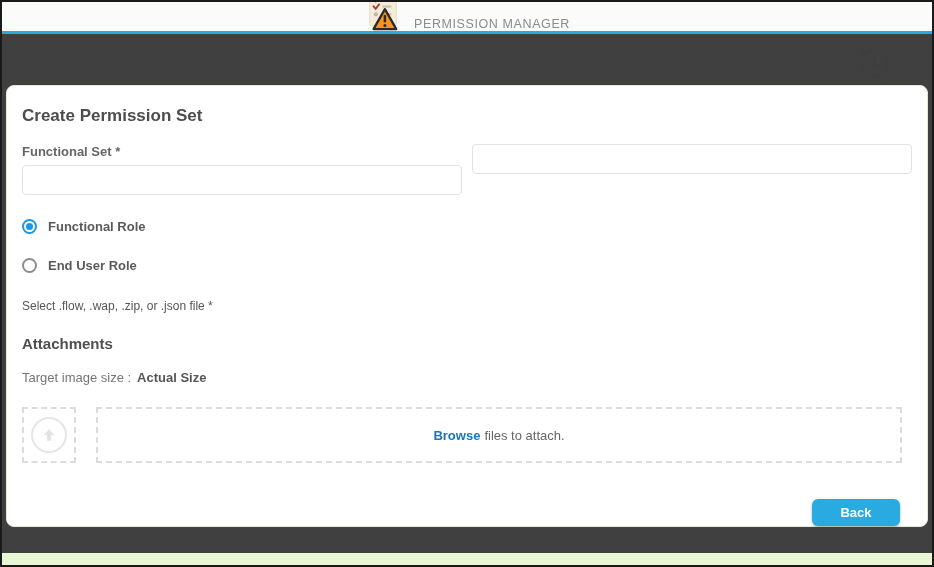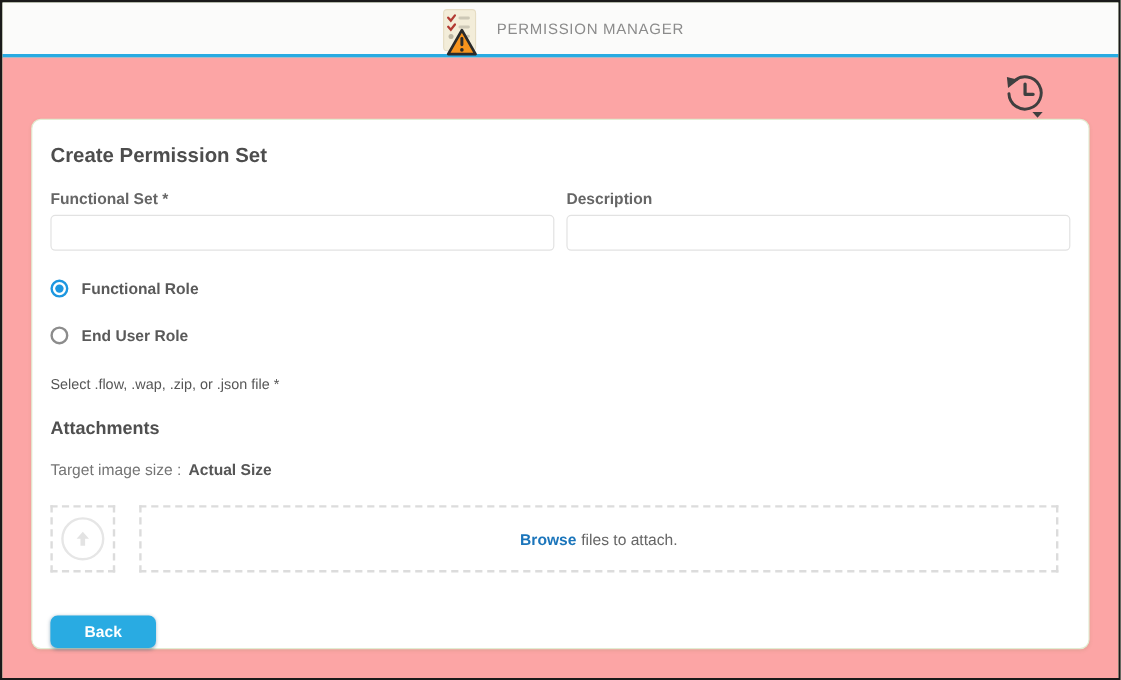--- a/index.html
+++ b/index.html
@@ -8,46 +8,46 @@
 
   .frame {
     width: 934px; height: 567px;
     border: 2px solid #1a1a1a;
     overflow: hidden;
     background: #e9f6d3;
   }
 
   
   .app-header {
-    height: 43px;
+    height: 29px;
     background: #fbfbfa;
     display: flex;
-    align-items: center;
+    align-items: flex-end;
     justify-content: center;
     gap: 12px;
     position: relative;
   }
   .app-header .hdr-icon-wrap {
     position: relative;
     width: 38px; height: 40px;
     margin-top: 6px; 
   }
   .app-title {
     color: #8b8b8b;
     font-size: 12.5px;
     letter-spacing: 0.6px;
     font-weight: 400;
   }
   .blue-divider { height: 3px; background: #29abe2; }
 
   
   .main-area {
     height: 519px;
-    background: #fca5a5;
-    padding: 0 24px;
+    background: #404040;
+    padding: 0 4px;
     position: relative;
   }
   .history-row {
     display: flex;
     justify-content: flex-end;
     padding: 8px 33px 3px 0;
     height: 51px;
   }
   .history-btn {
     width: 44px; height: 44px;
@@ -200,21 +200,20 @@
   }
   .drop-text { color: #666666; }
 
   
   .button-row {
     display: flex;
     justify-content: flex-end;
     gap: 10px;
     margin-top: 36px;
     padding-right: 12px;
-    flex-direction: column;
   }
   .btn {
     width: 88px;
     height: 27px;
     border: none;
     border-radius: 6px;
     font-size: 13px;
     font-weight: 700;
     font-family: "Liberation Sans", sans-serif;
   }
@@ -277,21 +276,20 @@
 
     <div class="card">
       <div class="card-title">Create Permission Set</div>
 
       <div class="form-row">
         <div class="form-col">
           <label class="field-label">Functional Set *</label>
           <input class="text-input" type="text" value="" style="">
         </div>
         <div class="form-col">
-          <label class="field-label">Description</label>
           <input class="text-input" type="text" value="" style="">
         </div>
       </div>
 
       <div class="radio-group">
         <div class="radio-row">
           <span class="radio-circle checked"></span>
           <span class="radio-label">Functional Role</span>
         </div>
         <div class="radio-row">

